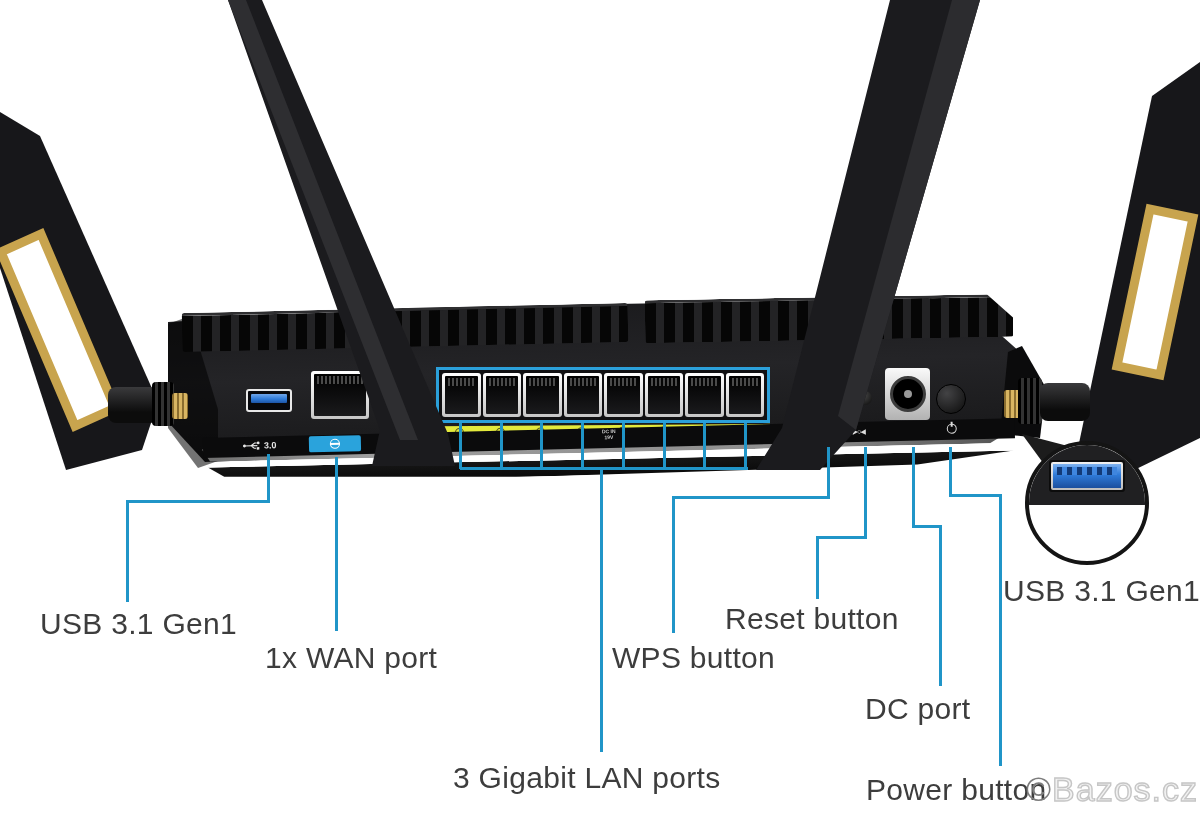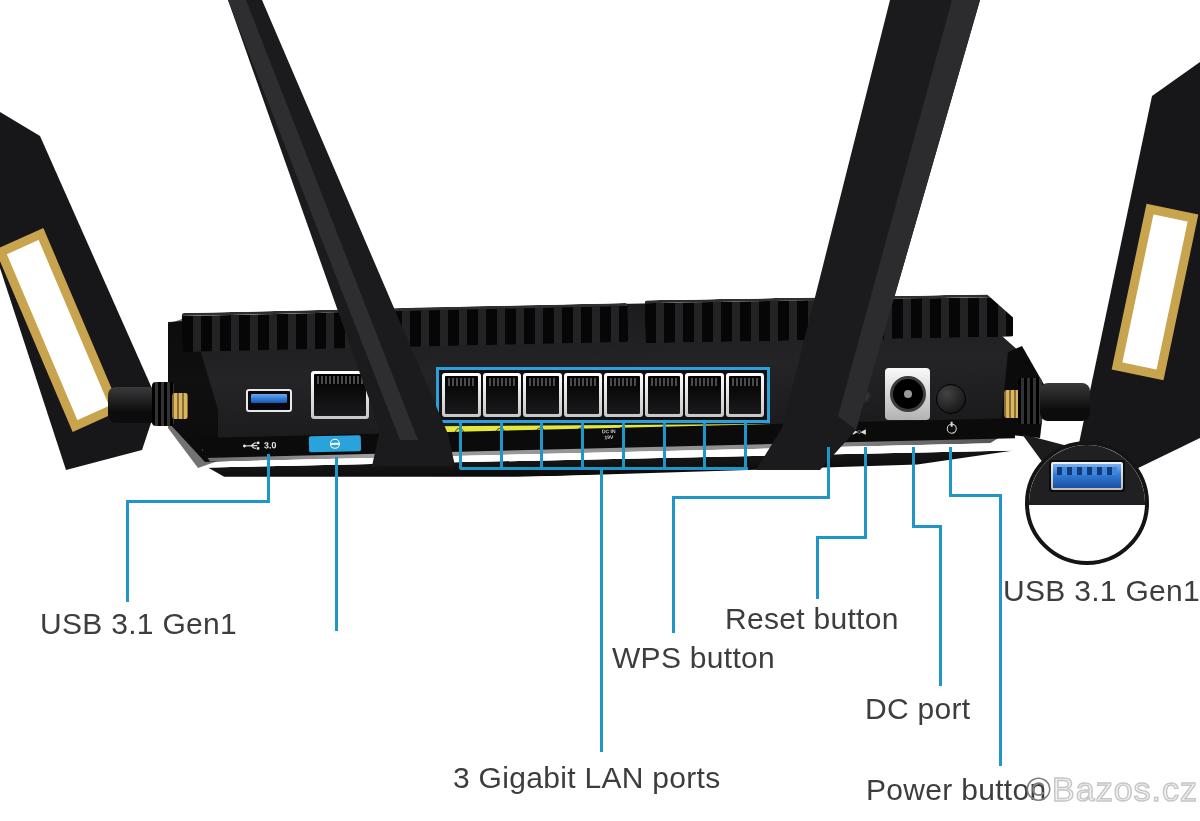--- a/index.html
+++ b/index.html
@@ -241,20 +241,21 @@
   <div id="inset-circle">
     <div class="darkhalf"></div>
     <div id="inset-usb">
       <div class="bezel">
           <div class="blue"></div>
         </div>
     </div>
   </div>
 
   <div class="callout-label" style="left:40px;top:607px">USB 3.1 Gen1</div>
+  <div class="callout-label" style="left:265px;top:641px">1x WAN port</div>
   <div class="callout-label" style="left:725px;top:602px">Reset button</div>
   <div class="callout-label" style="left:612px;top:641px">WPS button</div>
   <div class="callout-label" style="left:453px;top:761px">3 Gigabit LAN ports</div>
   <div class="callout-label" style="left:865px;top:692px">DC port</div>
   <div class="callout-label" style="left:866px;top:773px">Power button</div>
   <div class="callout-label" style="left:1003px;top:574px">USB 3.1 Gen1</div>
 
   <div id="watermark">
     <span class="wm-sym">©</span><span class="wm-txt">Bazos.cz</span>
   </div>

